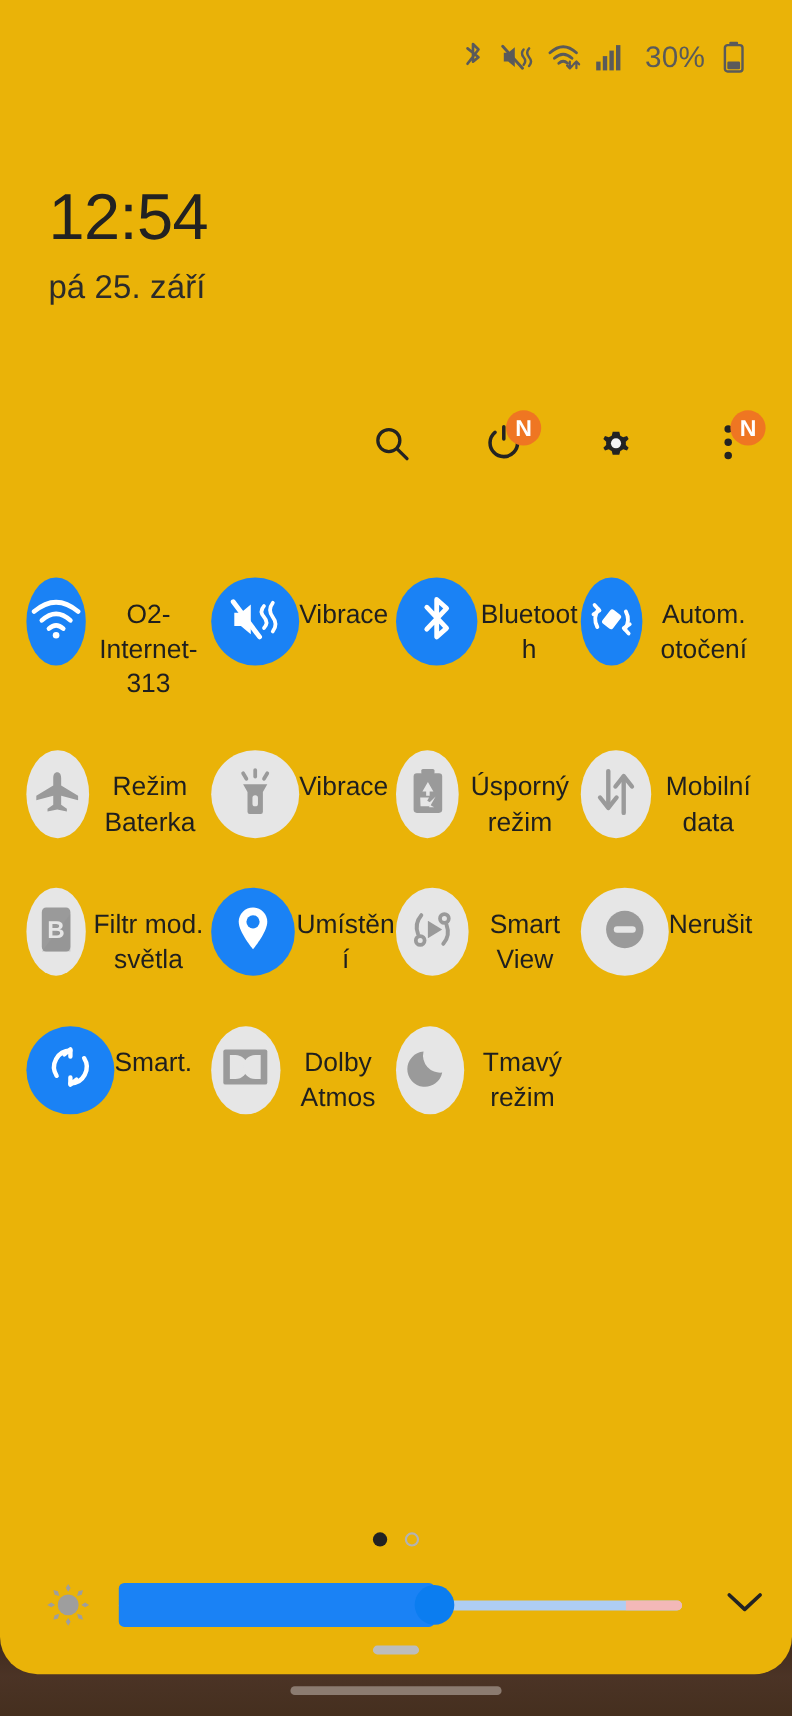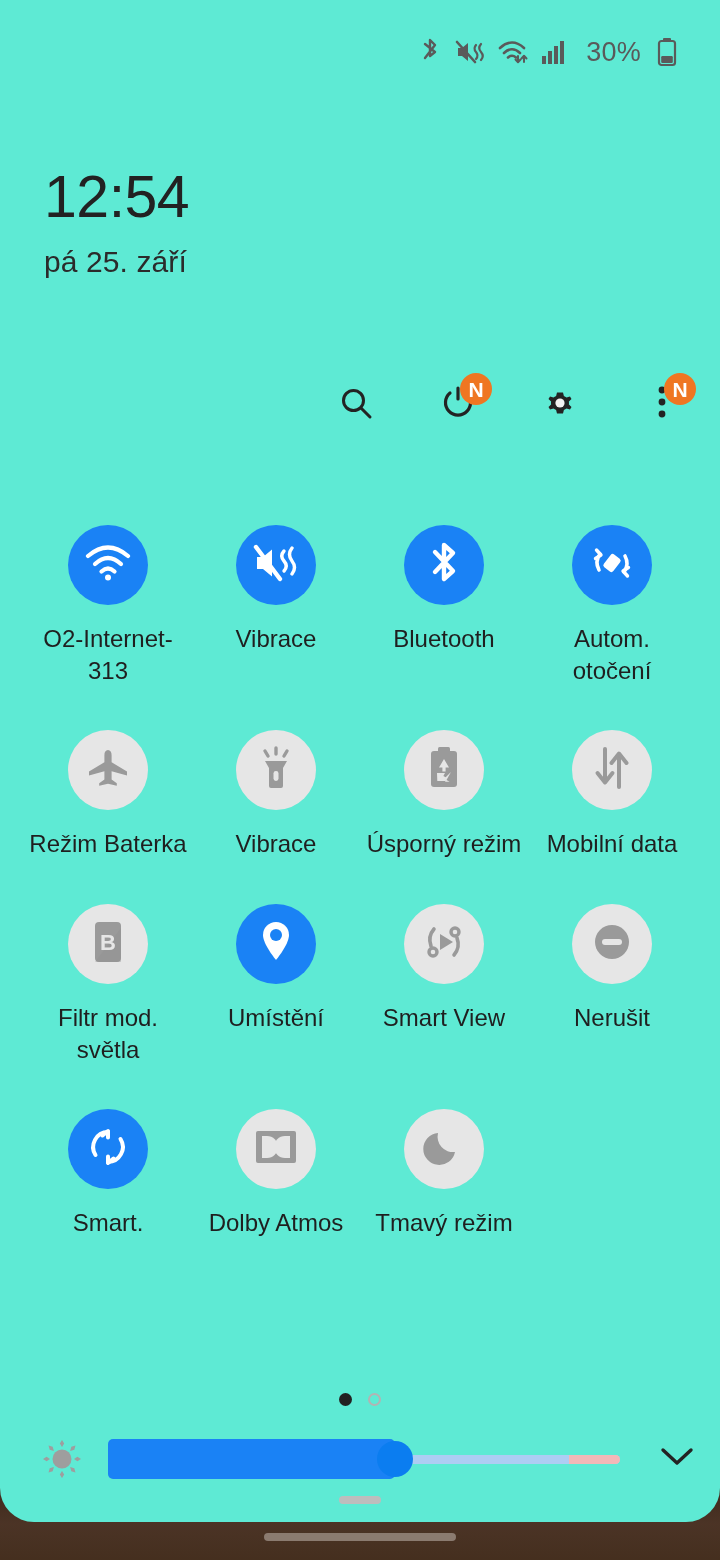--- a/index.html
+++ b/index.html
@@ -26,21 +26,21 @@
     position:absolute; left:50%; transform:translateX(-50%);
     bottom:19px; width:192px; height:8px; border-radius:5px;
     background:#8b7b70;
     z-index: 40;
   }
 
   
   #qs-panel {
     position: absolute; top: 0; left: 0;
     width: 720px; height: 1522px;
-    background: #5eead4;
+    background: #eab308;
     border-bottom-left-radius: 34px;
     border-bottom-right-radius: 34px;
     z-index: 10;
     overflow: hidden;
   }
 
   
   #status-bar {
     position:absolute; top:0; left:0; right:0; height:104px;
     display:flex; align-items:center; justify-content:flex-end;
@@ -80,21 +80,21 @@
   }
 
   
   #tile-grid {
     position:absolute; top:515px; left:24px; right:24px;
     display:grid;
     grid-template-columns: repeat(4, 1fr);
     row-gap: 34px;
   }
   .tile {
-    display:flex; flex-direction:column; align-items:center;
+    display:flex; flex-direction:row; align-items:flex-start;
     padding-top: 10px;
   }
   .tile-circle {
     width:80px; height:80px; border-radius:50%;
     display:flex; align-items:center; justify-content:center;
     background:#e6e6e6;
   }
   .tile.on .tile-circle { background:#1a82f5; }
   .tile-label {
     margin-top: 18px;

